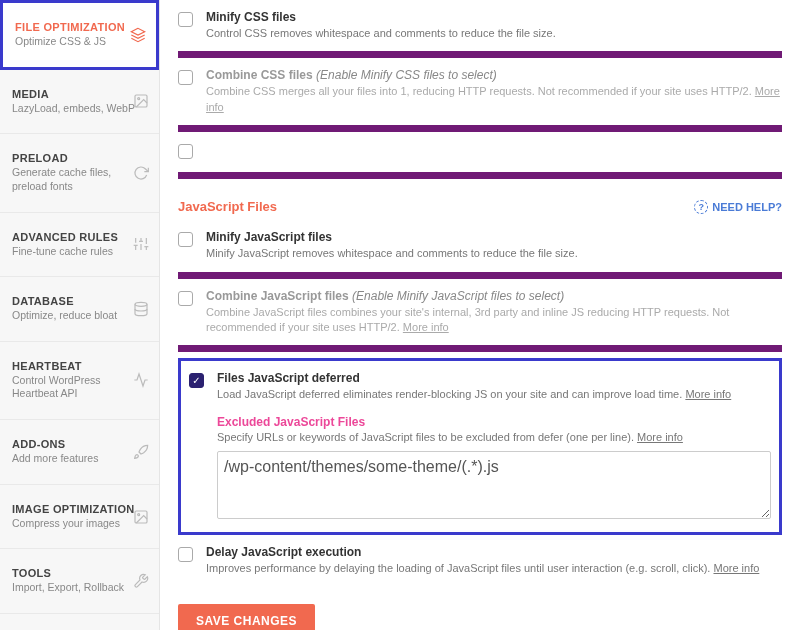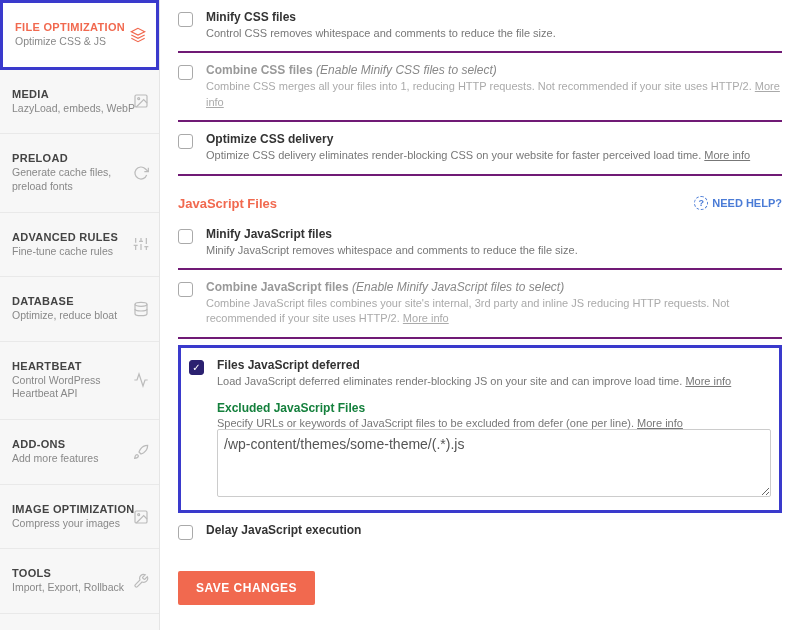--- a/index.html
+++ b/index.html
@@ -8,40 +8,40 @@
 .sidebar { width: 160px; background: #f7f7f7; border-right: 1px solid #e5e5e5; min-height: 630px; position: relative; }
 .nav-item { padding: 18px 12px; border-bottom: 1px solid #e9e9e9; position: relative; cursor: pointer; }
 .nav-item.active { background: #fff; border: 3px solid #3a3acc; }
 .nav-title { font-size: 11px; font-weight: 700; color: #444; text-transform: uppercase; letter-spacing: 0.3px; }
 .nav-item.active .nav-title { color: #f1694f; }
 .nav-desc { font-size: 10.5px; color: #888; margin-top: 2px; line-height: 1.3; }
 .nav-icon { position: absolute; right: 10px; top: 50%; transform: translateY(-50%); color: #bbb; }
 .nav-item.active .nav-icon { color: #f1694f; }
 .version { position: absolute; bottom: 8px; left: 20px; font-size: 10px; color: #999; }
 .main { flex: 1; padding: 0 18px 20px 18px; }
-.opt-row { display: flex; padding: 10px 0; border-bottom: 2px solid #701a75; }
+.opt-row { display: flex; padding: 10px 0; border-bottom: 7px solid #701a75; }
 .opt-row:last-child { border-bottom: none; }
 .cb-wrap { width: 28px; flex-shrink: 0; padding-top: 2px; }
 .cb { width: 15px; height: 15px; border: 1px solid #aaa; border-radius: 3px; background: #fff; display: inline-flex; align-items: center; justify-content: center; cursor: pointer; }
 .cb.checked { background: #2b2170; border-color: #2b2170; color: #fff; font-size: 10px; }
 .opt-body { flex: 1; }
 .opt-label { font-size: 12px; font-weight: 600; color: #333; }
 .opt-label .note { font-style: italic; font-weight: 400; color: #888; }
 .opt-label.disabled { color: #999; }
 .opt-desc { font-size: 11px; color: #777; margin-top: 2px; line-height: 1.4; }
 .opt-desc.disabled { color: #aaa; }
 .more { text-decoration: underline; cursor: pointer; }
 .section-head { display: flex; justify-content: space-between; align-items: center; margin: 20px 0 6px 0; }
 .section-title { color: #f1694f; font-weight: 700; font-size: 13px; }
 .help { color: #4a7bd6; font-size: 11px; font-weight: 600; display: flex; align-items: center; gap: 4px; cursor: pointer; }
 .help-icon { width: 14px; height: 14px; border: 1.5px dashed #4a7bd6; border-radius: 50%; display: inline-flex; align-items: center; justify-content: center; font-size: 9px; }
 .hl-box { border: 3px solid #3a3acc; padding: 10px 8px; margin-top: 6px; }
-.sub-title { font-size: 12px; font-weight: 600; color: #15803d; margin-top: 12px; }
+.sub-title { font-size: 12px; font-weight: 600; color: #ec4899; margin-top: 12px; }
 .sub-desc { font-size: 11px; color: #777; margin-top: 2px; }
-textarea { width: 100%; height: 68px; border: 1px solid #ccc; border-radius: 2px; padding: 6px; font-size: 14px; font-family: inherit; color: #555; resize: vertical; }
+textarea { width: 100%; height: 68px; margin-top: 8px; border: 1px solid #ccc; border-radius: 2px; padding: 6px; font-size: 16px; font-family: inherit; color: #555; resize: vertical; }
 .save-btn { margin-top: 18px; background: #f1694f; color: #fff; border: none; padding: 10px 18px; font-size: 12px; font-weight: 700; letter-spacing: 0.5px; cursor: pointer; border-radius: 2px; }
 svg { display: block; }
 </style>
 </head>
 <body>
 
 <div class="container">
   <div class="sidebar">
     <div class="nav-item active">
       <div class="nav-title">FILE OPTIMIZATION</div>
@@ -165,24 +165,20 @@
     </div>
     <div class="opt-row">
       <div class="cb-wrap"><span class="cb"></span></div>
       <div class="opt-body">
         <div class="opt-label disabled"><span>Combine CSS files</span> <span class="note">(Enable Minify CSS files to select)</span></div>
         <div class="opt-desc disabled"><span>Combine CSS merges all your files into 1, reducing HTTP requests. Not recommended if your site uses HTTP/2.</span> <span class="more">More info</span></div>
       </div>
     </div>
     <div class="opt-row">
       <div class="cb-wrap"><span class="cb"></span></div>
-      <div class="opt-body">
-        <div class="opt-label">Optimize CSS delivery</div>
-        <div class="opt-desc"><span>Optimize CSS delivery eliminates render-blocking CSS on your website for faster perceived load time.</span> <span class="more">More info</span></div>
-      </div>
     </div>
 
     <div class="section-head">
       <div class="section-title">JavaScript Files</div>
       <div class="help">
           <span class="help-icon">?</span>
           <span>NEED HELP?</span>
         </div>
     </div>
 
@@ -211,18 +207,19 @@
           <div class="sub-desc"><span>Specify URLs or keywords of JavaScript files to be excluded from defer (one per line).</span> <span class="more">More info</span></div>
           <textarea style="">/wp-content/themes/some-theme/(.*).js</textarea>
         </div>
       </div>
     </div>
 
     <div class="opt-row" style="border-bottom:none">
       <div class="cb-wrap"><span class="cb"></span></div>
       <div class="opt-body">
         <div class="opt-label">Delay JavaScript execution</div>
+        <div class="opt-desc"><span>Improves performance by delaying the loading of JavaScript files until user interaction (e.g. scroll, click).</span> <span class="more">More info</span></div>
       </div>
     </div>
 
     <button class="save-btn">SAVE CHANGES</button>
   </div>
 </div>
 
 </body></html>

